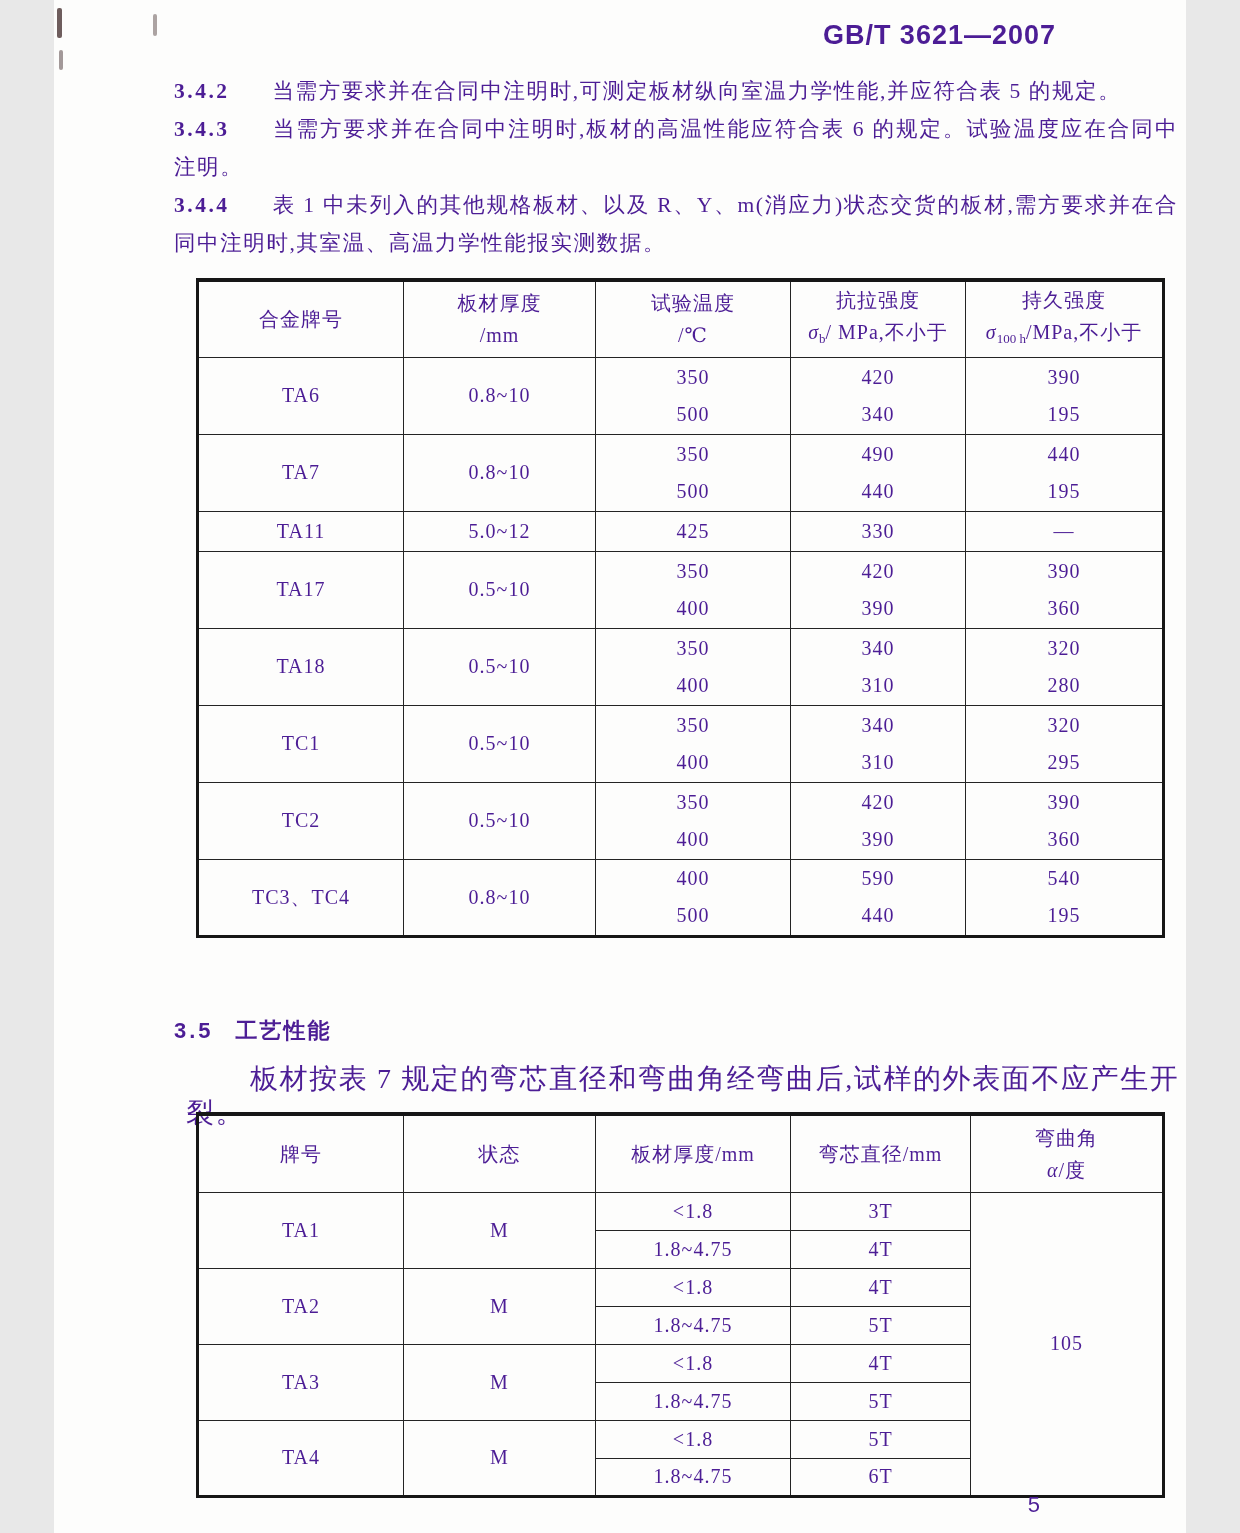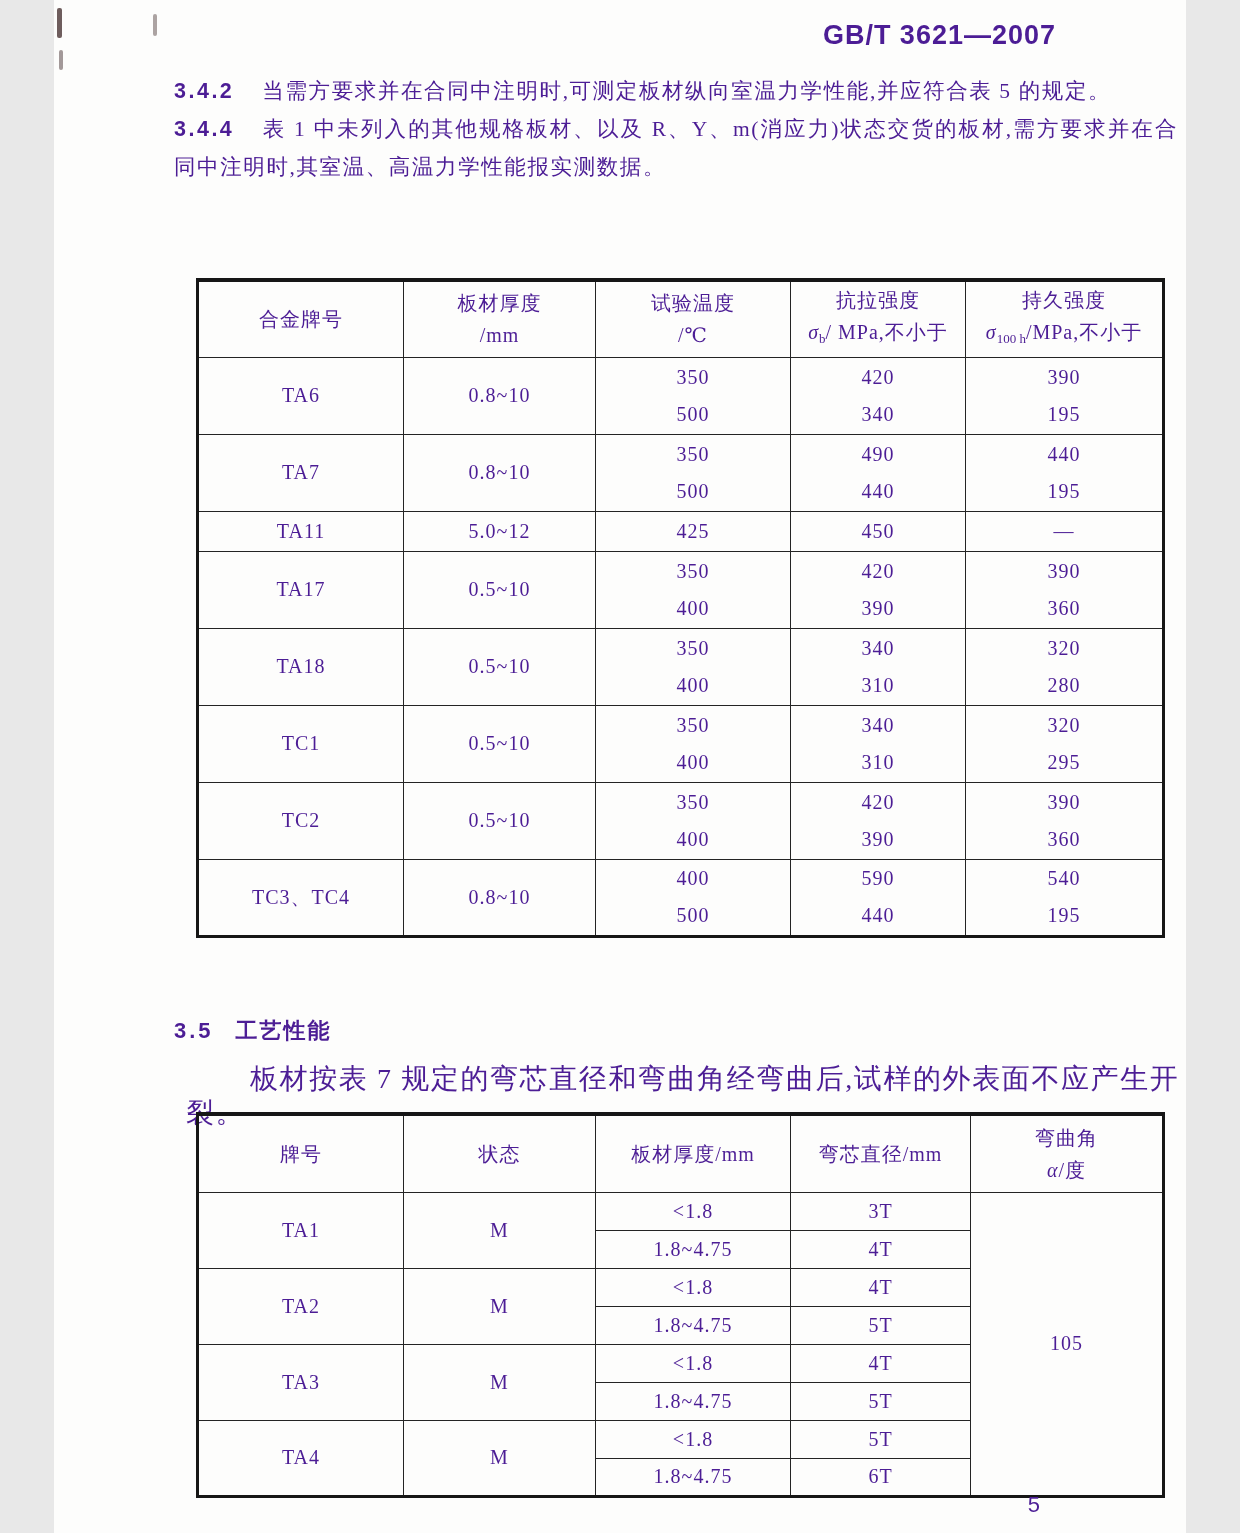--- a/index.html
+++ b/index.html
@@ -25,22 +25,22 @@
     font-weight:bold; font-size:27px; letter-spacing:1px;
   }
 
   .clauses {
     position:absolute; left:120px; top:72px; width:1004px;
     font-size:21.5px; line-height:38px;
     text-align:justify; letter-spacing:1.6px;
   }
   .clause { margin:0; }
   .cnum {
-    font-family:Liberation Sans, sans-serif;
-    font-weight:bold; letter-spacing:2.5px; margin-right:28px;
+    font-family:Liberation Serif, serif;
+    font-weight:bold; letter-spacing:2.5px; margin-right:43px;
   }
 
   .tbl-caption {
     position:absolute; left:142px; width:966px;
     text-align:center;
     font-family:"Liberation Sans","DejaVu Sans",sans-serif;
     font-weight:bold; font-size:21px; letter-spacing:1px;
   }
   .cap6 { top:243px; }
   .cap7 { top:1080px; }
@@ -92,20 +92,21 @@
 <div class="page">
 
   <div class="artifact a1"></div>
   <div class="artifact a2"></div>
   <div class="artifact a3"></div>
 
   <div class="std-number">GB/T 3621—2007</div>
 
   <div class="clauses">
     <p class="clause"><span class="cnum">3.4.2</span><span>当需方要求并在合同中注明时,可测定板材纵向室温力学性能,并应符合表 5 的规定。</span></p>
+    <p class="clause"><span class="cnum">3.4.3</span><span>当需方要求并在合同中注明时,板材的高温性能应符合表 6 的规定。试验温度应在合同中注明。</span></p>
     <p class="clause"><span class="cnum">3.4.4</span><span>表 1 中未列入的其他规格板材、以及 R、Y、m(消应力)状态交货的板材,需方要求并在合同中注明时,其室温、高温力学性能报实测数据。</span></p>
   </div>
 
 
   <table class="gtable t6">
     <colgroup>
       <col style="width:206px">
         <col style="width:192px">
         <col style="width:195px">
         <col style="width:175px">
@@ -165,21 +166,21 @@
       <td>
             <div class="v">440</div>
             <div class="v">195</div>
           </td>
     </tr>
 
     <tr style="height:40px">
       <td class="alloy-cell">TA11</td>
       <td>5.0~12</td>
       <td>425</td>
-      <td>450</td>
+      <td>330</td>
       <td>—</td>
     </tr>
 
 
     <tr style="height:77px">
       <td class="alloy-cell">TA17</td>
       <td>0.5~10</td>
       <td>
             <div class="v">350</div>
             <div class="v">400</div>

